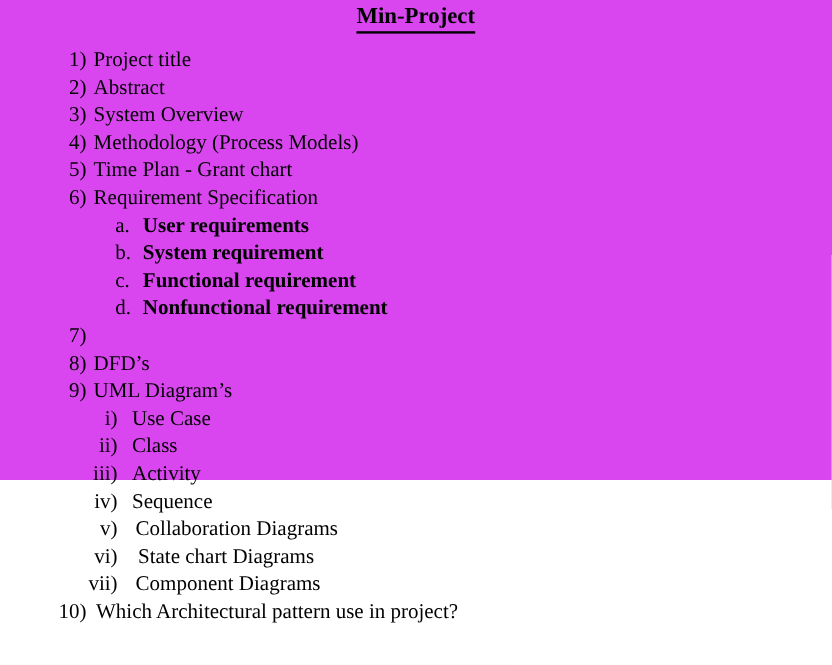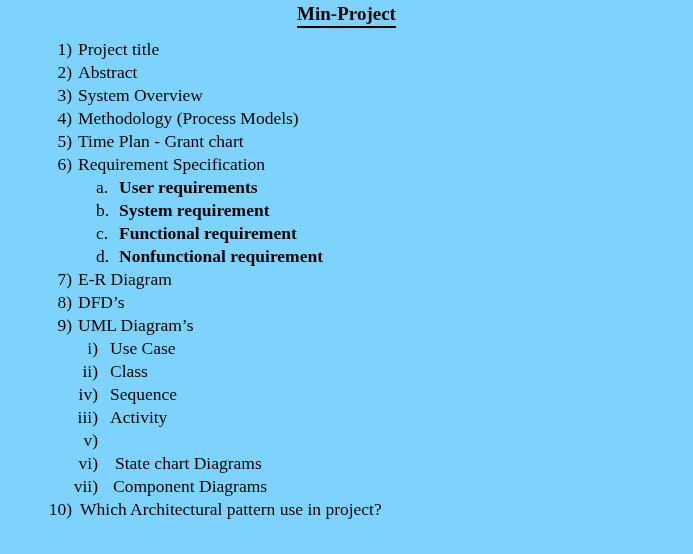--- a/index.html
+++ b/index.html
@@ -12,22 +12,22 @@
     height: 554px;
     overflow: hidden;
     font-family: "Liberation Serif", "DejaVu Serif", serif;
     color: #000000;
     -webkit-font-smoothing: antialiased;
   }
 
   .page {
     position: relative;
     width: 693px;
-    height: 554px;
-    background: #7dd3fc;
+    height: 400px;
+    background: #d946ef;
   }
 
   
   .doc-title {
     position: absolute;
     top: 2px;
     left: 0;
     width: 693px;
     text-align: center;
     font-size: 19px;
@@ -154,21 +154,20 @@
       <span class="label">Functional requirement</span>
     </div>
 
     <div class="row lvl2">
       <span class="marker">d.</span>
       <span class="label">Nonfunctional requirement</span>
     </div>
 
     <div class="row lvl1">
       <span class="marker">7)</span>
-      <span class="label">E-R Diagram</span>
     </div>
 
     <div class="row lvl1">
       <span class="marker">8)</span>
       <span class="label">DFD’s</span>
     </div>
 
     <div class="row lvl1">
       <span class="marker">9)</span>
       <span class="label">UML Diagram’s</span>
@@ -178,31 +177,32 @@
       <span class="marker">i)</span>
       <span class="label">Use Case</span>
     </div>
 
     <div class="row lvl2r">
       <span class="marker">ii)</span>
       <span class="label">Class</span>
     </div>
 
     <div class="row lvl2r">
+      <span class="marker">iii)</span>
+      <span class="label">Activity</span>
+    </div>
+
+    <div class="row lvl2r">
       <span class="marker">iv)</span>
       <span class="label">Sequence</span>
     </div>
 
-    <div class="row lvl2r">
-      <span class="marker">iii)</span>
-      <span class="label">Activity</span>
-    </div>
-
     <div class="row lvl2r indent-a">
       <span class="marker">v)</span>
+      <span class="label">Collaboration Diagrams</span>
     </div>
 
     <div class="row lvl2r indent-b">
       <span class="marker">vi)</span>
       <span class="label">State chart Diagrams</span>
     </div>
 
     <div class="row lvl2r indent-a">
       <span class="marker">vii)</span>
       <span class="label">Component Diagrams</span>

